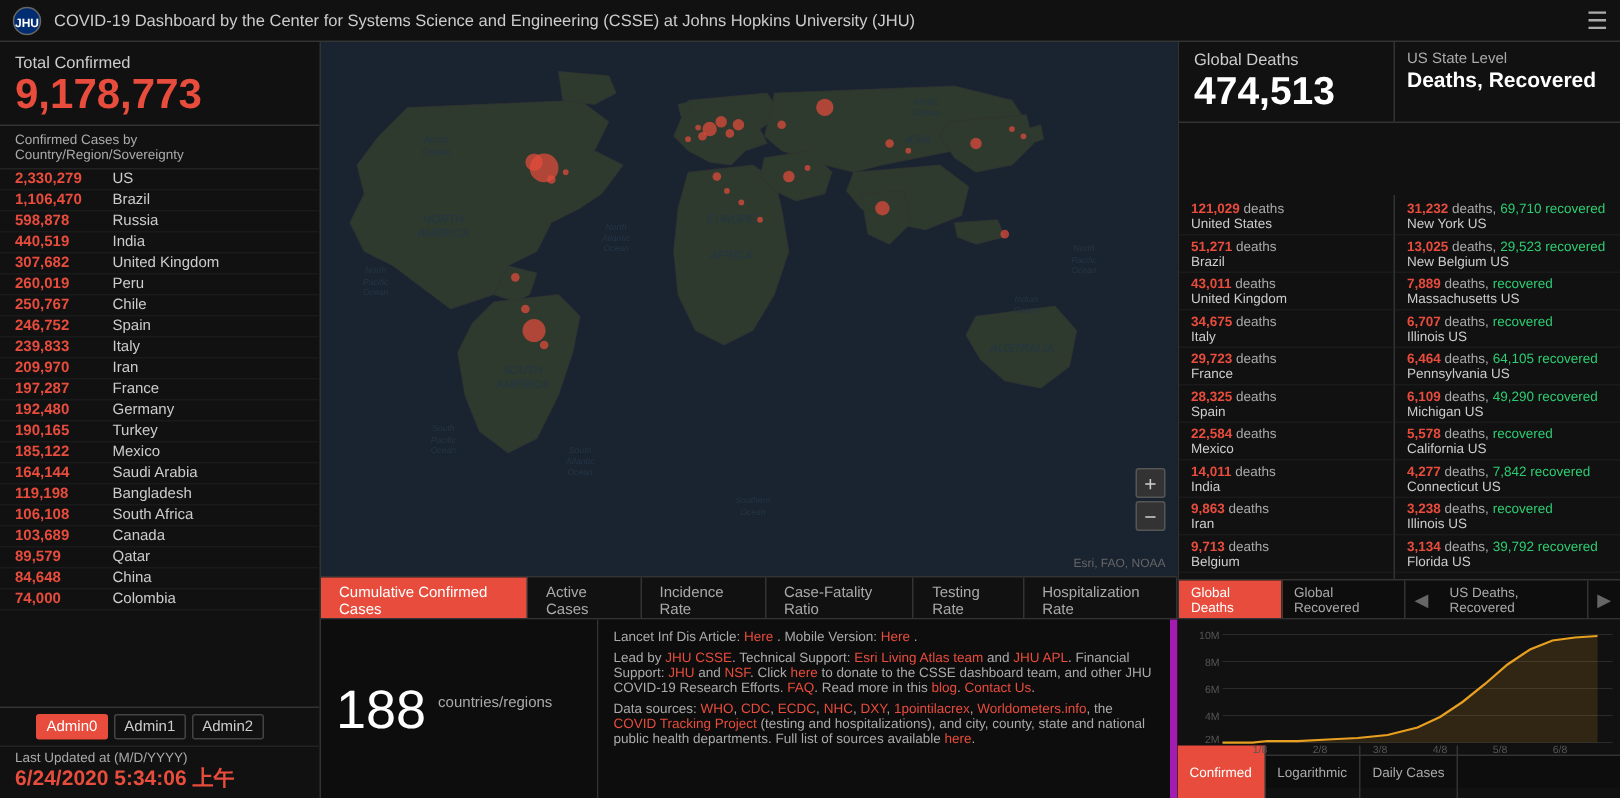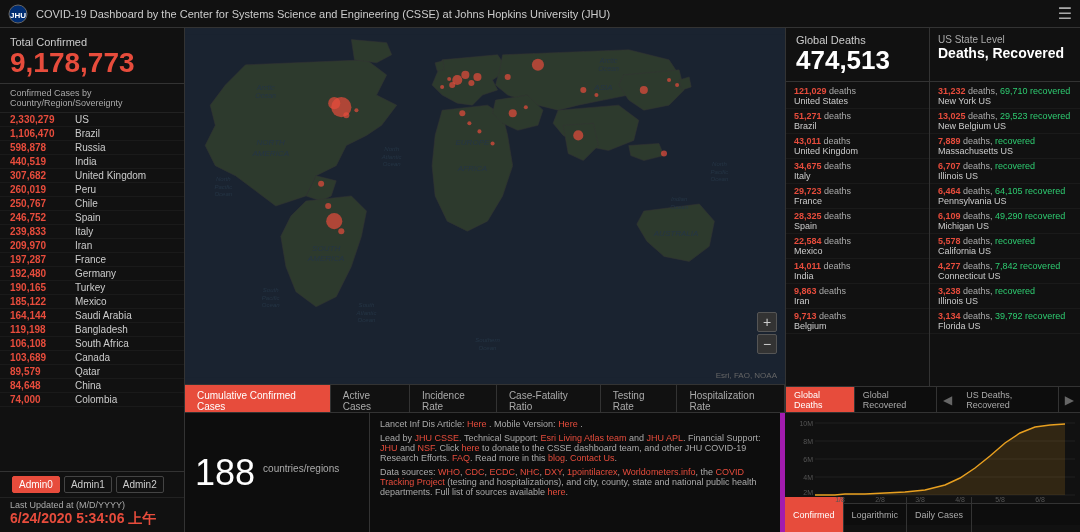--- a/index.html
+++ b/index.html
@@ -40,21 +40,21 @@
     }
 
     
     #main {
       display: flex;
       height: 504px;
     }
 
     
     #left-panel {
-      width: 185px;
+      width: 214px;
       background: #111;
       border-right: 1px solid #333;
       display: flex;
       flex-direction: column;
       overflow: hidden;
     }
 
     #total-confirmed {
       padding: 8px 10px 4px;
       border-bottom: 1px solid #333;
@@ -99,21 +99,21 @@
       min-width: 65px;
     }
     .country-item .name {
       color: #ccc;
       font-size: 10px;
     }
 
     
     #admin-tabs {
       display: flex;
-      padding: 4px 12px;
+      padding: 4px 24px;
       gap: 4px;
       border-top: 1px solid #333;
     }
     .admin-tab {
       padding: 2px 6px;
       font-size: 10px;
       border-radius: 2px;
       cursor: pointer;
       border: 1px solid #444;
       color: #ccc;
@@ -249,20 +249,21 @@
       font-size: 14px;
       font-weight: bold;
       color: #fff;
       line-height: 1.2;
     }
 
     #deaths-list {
       flex: 1;
       display: flex;
       overflow: hidden;
+      margin-top: 48px;
     }
 
     #global-deaths-list {
       flex: 1;
       overflow-y: auto;
       border-right: 1px solid #333;
       padding: 2px 0;
     }
     #global-deaths-list::-webkit-scrollbar { width: 3px; }
     #global-deaths-list::-webkit-scrollbar-thumb { background: #444; }

